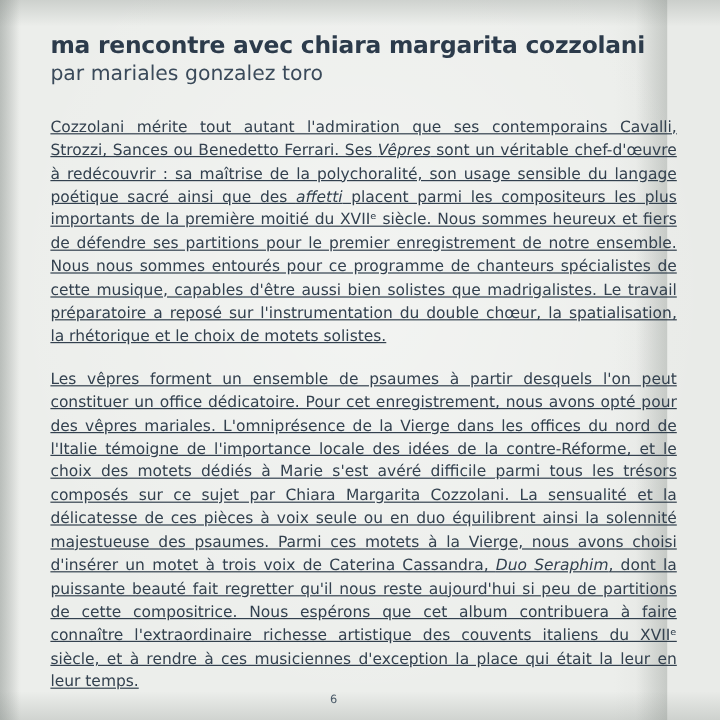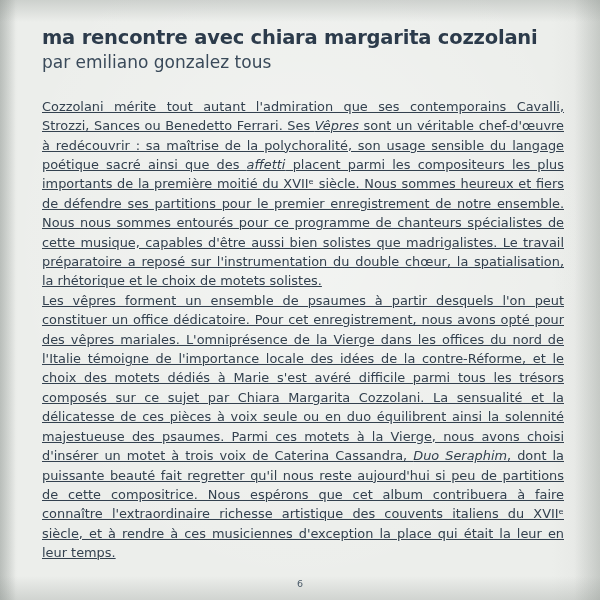--- a/index.html
+++ b/index.html
@@ -9,21 +9,21 @@
   body {
     width: 600px;
     height: 600px;
     background: #e9ebe8;
     font-family: "DejaVu Sans", sans-serif;
     color: #2b3a4a;
     overflow: hidden;
   }
   .page {
     position: relative;
-    width: 600px;
+    width: 556px;
     height: 600px;
     box-sizing: border-box;
     background:
       linear-gradient(to right, #dcdedb 0px, #eceeeb 18px, #eceeeb 92%, #e3e5e2 100%);
   }
   .page-inner {
     position: absolute;
     left: 0;
     top: 0;
     width: 600px;
@@ -58,21 +58,21 @@
     color: #33414f;
     text-align: justify;
     text-justify: inter-word;
     hyphens: none;
   }
   .body-text p {
     margin: 0;
     text-decoration: underline;
   }
   .body-text p + p {
-    margin-top: 0px;
+    margin-top: 16px;
   }
   .it {
     font-style: italic;
   }
   .page-number {
     position: absolute;
     left: 0;
     right: 0;
     top: 578px;
     text-align: center;
@@ -121,21 +121,21 @@
 
 <div class="page">
   <div class="page-inner"></div>
   <div class="spine-shadow"></div>
   <div class="right-shadow"></div>
   <div class="top-shadow"></div>
   <div class="bottom-shadow"></div>
 
   <div class="content">
     <h1 class="title">ma rencontre avec chiara margarita cozzolani</h1>
-    <h2 class="subtitle">par emiliano gonzalez tous</h2>
+    <h2 class="subtitle">par mariales gonzalez toro</h2>
 
     <div class="body-text">
       <p><span>Cozzolani mérite tout autant l'admiration que ses contemporains Cavalli, Strozzi, Sances ou Benedetto Ferrari. Ses </span><span class="it">Vêpres</span><span> sont un véritable chef-d'œuvre à redécouvrir : sa maîtrise de la polychoralité, son usage sensible du langage poétique sacré ainsi que des </span><span class="it">affetti</span><span> placent parmi les compositeurs les plus importants de la première moitié du XVIIᵉ siècle. Nous sommes heureux et fiers de défendre ses partitions pour le premier enregistrement de notre ensemble. Nous nous sommes entourés pour ce programme de chanteurs spécialistes de cette musique, capables d'être aussi bien solistes que madrigalistes. Le travail préparatoire a reposé sur l'instrumentation du double chœur, la spatialisation, la rhétorique et le choix de motets solistes.</span></p>
       <p><span>Les vêpres forment un ensemble de psaumes à partir desquels l'on peut constituer un office dédicatoire. Pour cet enregistrement, nous avons opté pour des vêpres mariales. L'omniprésence de la Vierge dans les offices du nord de l'Italie témoigne de l'importance locale des idées de la contre-Réforme, et le choix des motets dédiés à Marie s'est avéré difficile parmi tous les trésors composés sur ce sujet par Chiara Margarita Cozzolani. La sensualité et la délicatesse de ces pièces à voix seule ou en duo équilibrent ainsi la solennité majestueuse des psaumes. Parmi ces motets à la Vierge, nous avons choisi d'insérer un motet à trois voix de Caterina Cassandra, </span><span class="it">Duo Seraphim</span><span>, dont la puissante beauté fait regretter qu'il nous reste aujourd'hui si peu de partitions de cette compositrice. Nous espérons que cet album contribuera à faire connaître l'extraordinaire richesse artistique des couvents italiens du XVIIᵉ siècle, et à rendre à ces musiciennes d'exception la place qui était la leur en leur temps.</span></p>
     </div>
   </div>
 
   <div class="page-number">6</div>
 </div>
 

